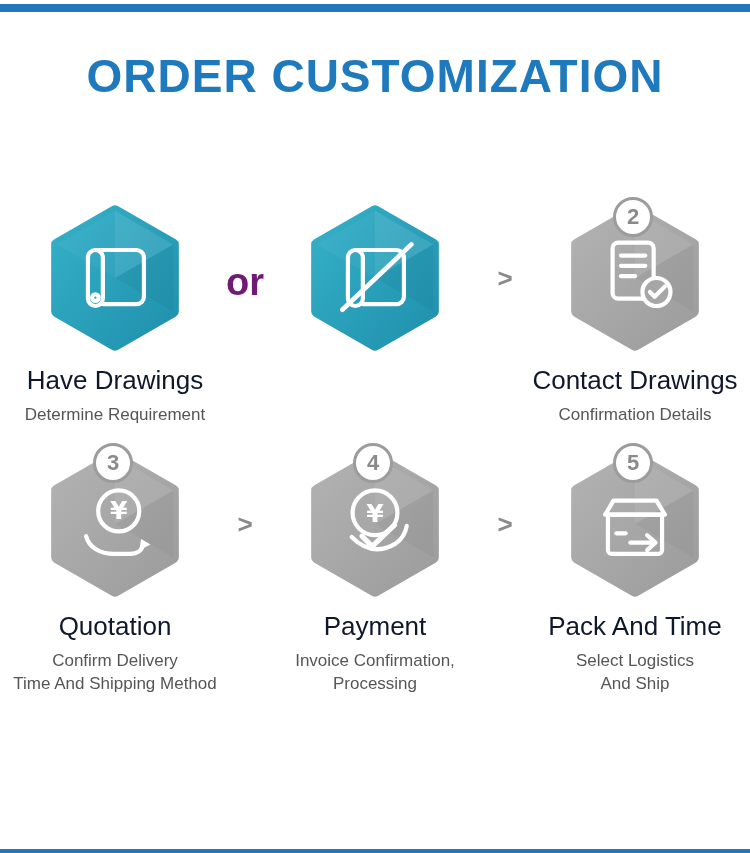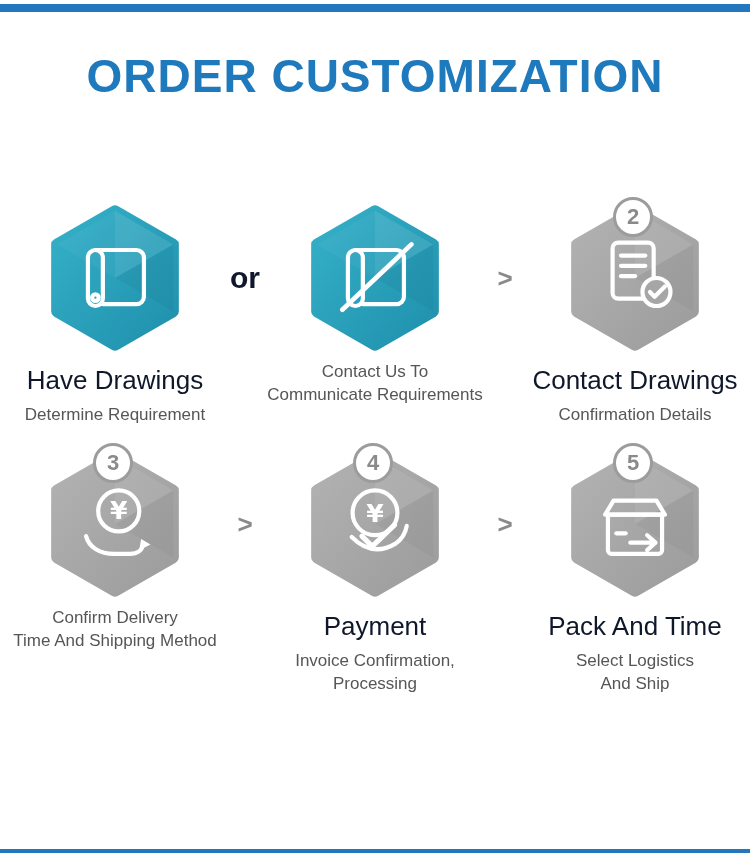--- a/index.html
+++ b/index.html
@@ -13,21 +13,21 @@
   .title span { display: block; }
   .rows { margin-top: 92px; }
   .row { display: flex; justify-content: center; align-items: flex-start; }
   .row2 { margin-top: 22px; }
   .step { width: 222px; display: flex; flex-direction: column; align-items: center; text-align: center; }
   .hex-wrap { position: relative; width: 140px; height: 150px; }
   .badge { position: absolute; top: -6px; left: 48px; width: 40px; height: 40px; border-radius: 50%; background: #ffffff; border: 3px solid #9c9c9c; color: #8a8a8a; font-size: 22px; font-weight: bold; display: flex; align-items: center; justify-content: center; z-index: 2; }
   .step-title { margin-top: 12px; font-size: 26px; color: #0f172a; }
   .step-desc { margin-top: 8px; width: 238px; font-size: 17px; line-height: 1.35; color: #565656; white-space: pre-line; }
   .sep { width: 38px; text-align: center; flex: 0 0 auto; }
-  .sep-or { font-size: 30px; font-weight: bold; color: #0f172a; margin-top: 58px; }
+  .sep-or { font-size: 38px; font-weight: bold; color: #701a75; margin-top: 58px; }
   .sep-arrow { font-size: 26px; font-weight: bold; color: #8a8a8a; margin-top: 60px; }
   svg.hex { display: block; }
 </style>
 </head>
 <body>
 
 <svg width="0" height="0" style="position:absolute" aria-hidden="true">
   <defs>
     <linearGradient id="tealg" x1="0" y1="0" x2="1" y2="1">
       <stop offset="0" stop-color="#35b0c8"></stop>
@@ -78,22 +78,20 @@
             <polygon points="75,8 137.4,44 75,80" fill="#ffffff" opacity="0.10"></polygon>
             <polygon points="12.6,44 75,8 75,80" fill="#ffffff" opacity="0.04"></polygon>
             <polygon points="137.4,44 137.4,116 75,80" fill="#000000" opacity="0.04"></polygon>
             <g stroke="#ffffff" stroke-width="4.5" fill="none" stroke-linecap="round" stroke-linejoin="round">
               <path d="M54 50 h44 a8 8 0 0 1 8 8 v42 a8 8 0 0 1 -8 8 H62"></path>
               <path d="M54 50 a8 8 0 0 0 -8 8 v44 a8 8 0 0 0 16 0 V58 a8 8 0 0 0 -8 -8 Z"></path>
               <line x1="40" y1="114" x2="114" y2="44" stroke-width="5"></line>
             </g>
           </svg>
         </div>
-        <div class="step-desc">Contact Us To
-Communicate Requirements</div>
       </div>
 
       <div class="sep sep-arrow">&gt;</div>
 
       <div class="step">
         <div class="hex-wrap">
           <div class="badge">2</div>
           <svg class="hex" width="140" height="150" viewBox="0 0 150 160">
             <polygon points="75,8 137.4,44 137.4,116 75,152 12.6,116 12.6,44" fill="url(#grayg)" stroke="url(#grayg)" stroke-width="12" stroke-linejoin="round"></polygon>
             <polygon points="75,8 137.4,44 75,80" fill="#ffffff" opacity="0.08"></polygon>
@@ -124,20 +122,21 @@
             <polygon points="75,8 137.4,44 75,80" fill="#ffffff" opacity="0.08"></polygon>
             <polygon points="137.4,44 137.4,116 75,80" fill="#000000" opacity="0.03"></polygon>
             <g stroke="#ffffff" stroke-width="4.5" fill="none" stroke-linecap="round" stroke-linejoin="round">
               <circle cx="79" cy="66" r="22"></circle>
               <path d="M44 93 c3 12 15 19 30 19 h17 c8 0 13 -4 14 -10"></path>
             </g>
             <path d="M103 96 l10 6 l-12 6 z" fill="#ffffff"></path>
             <text x="79" y="75" text-anchor="middle" font-size="27" font-weight="bold" fill="#ffffff" font-family="DejaVu Sans, sans-serif">¥</text>
           </svg>
         </div>
+        <div class="step-title">Quotation</div>
         <div class="step-desc">Confirm Delivery
 Time And Shipping Method</div>
       </div>
 
       <div class="sep sep-arrow">&gt;</div>
 
       <div class="step">
         <div class="hex-wrap">
           <div class="badge">4</div>
           <svg class="hex" width="140" height="150" viewBox="0 0 150 160">

